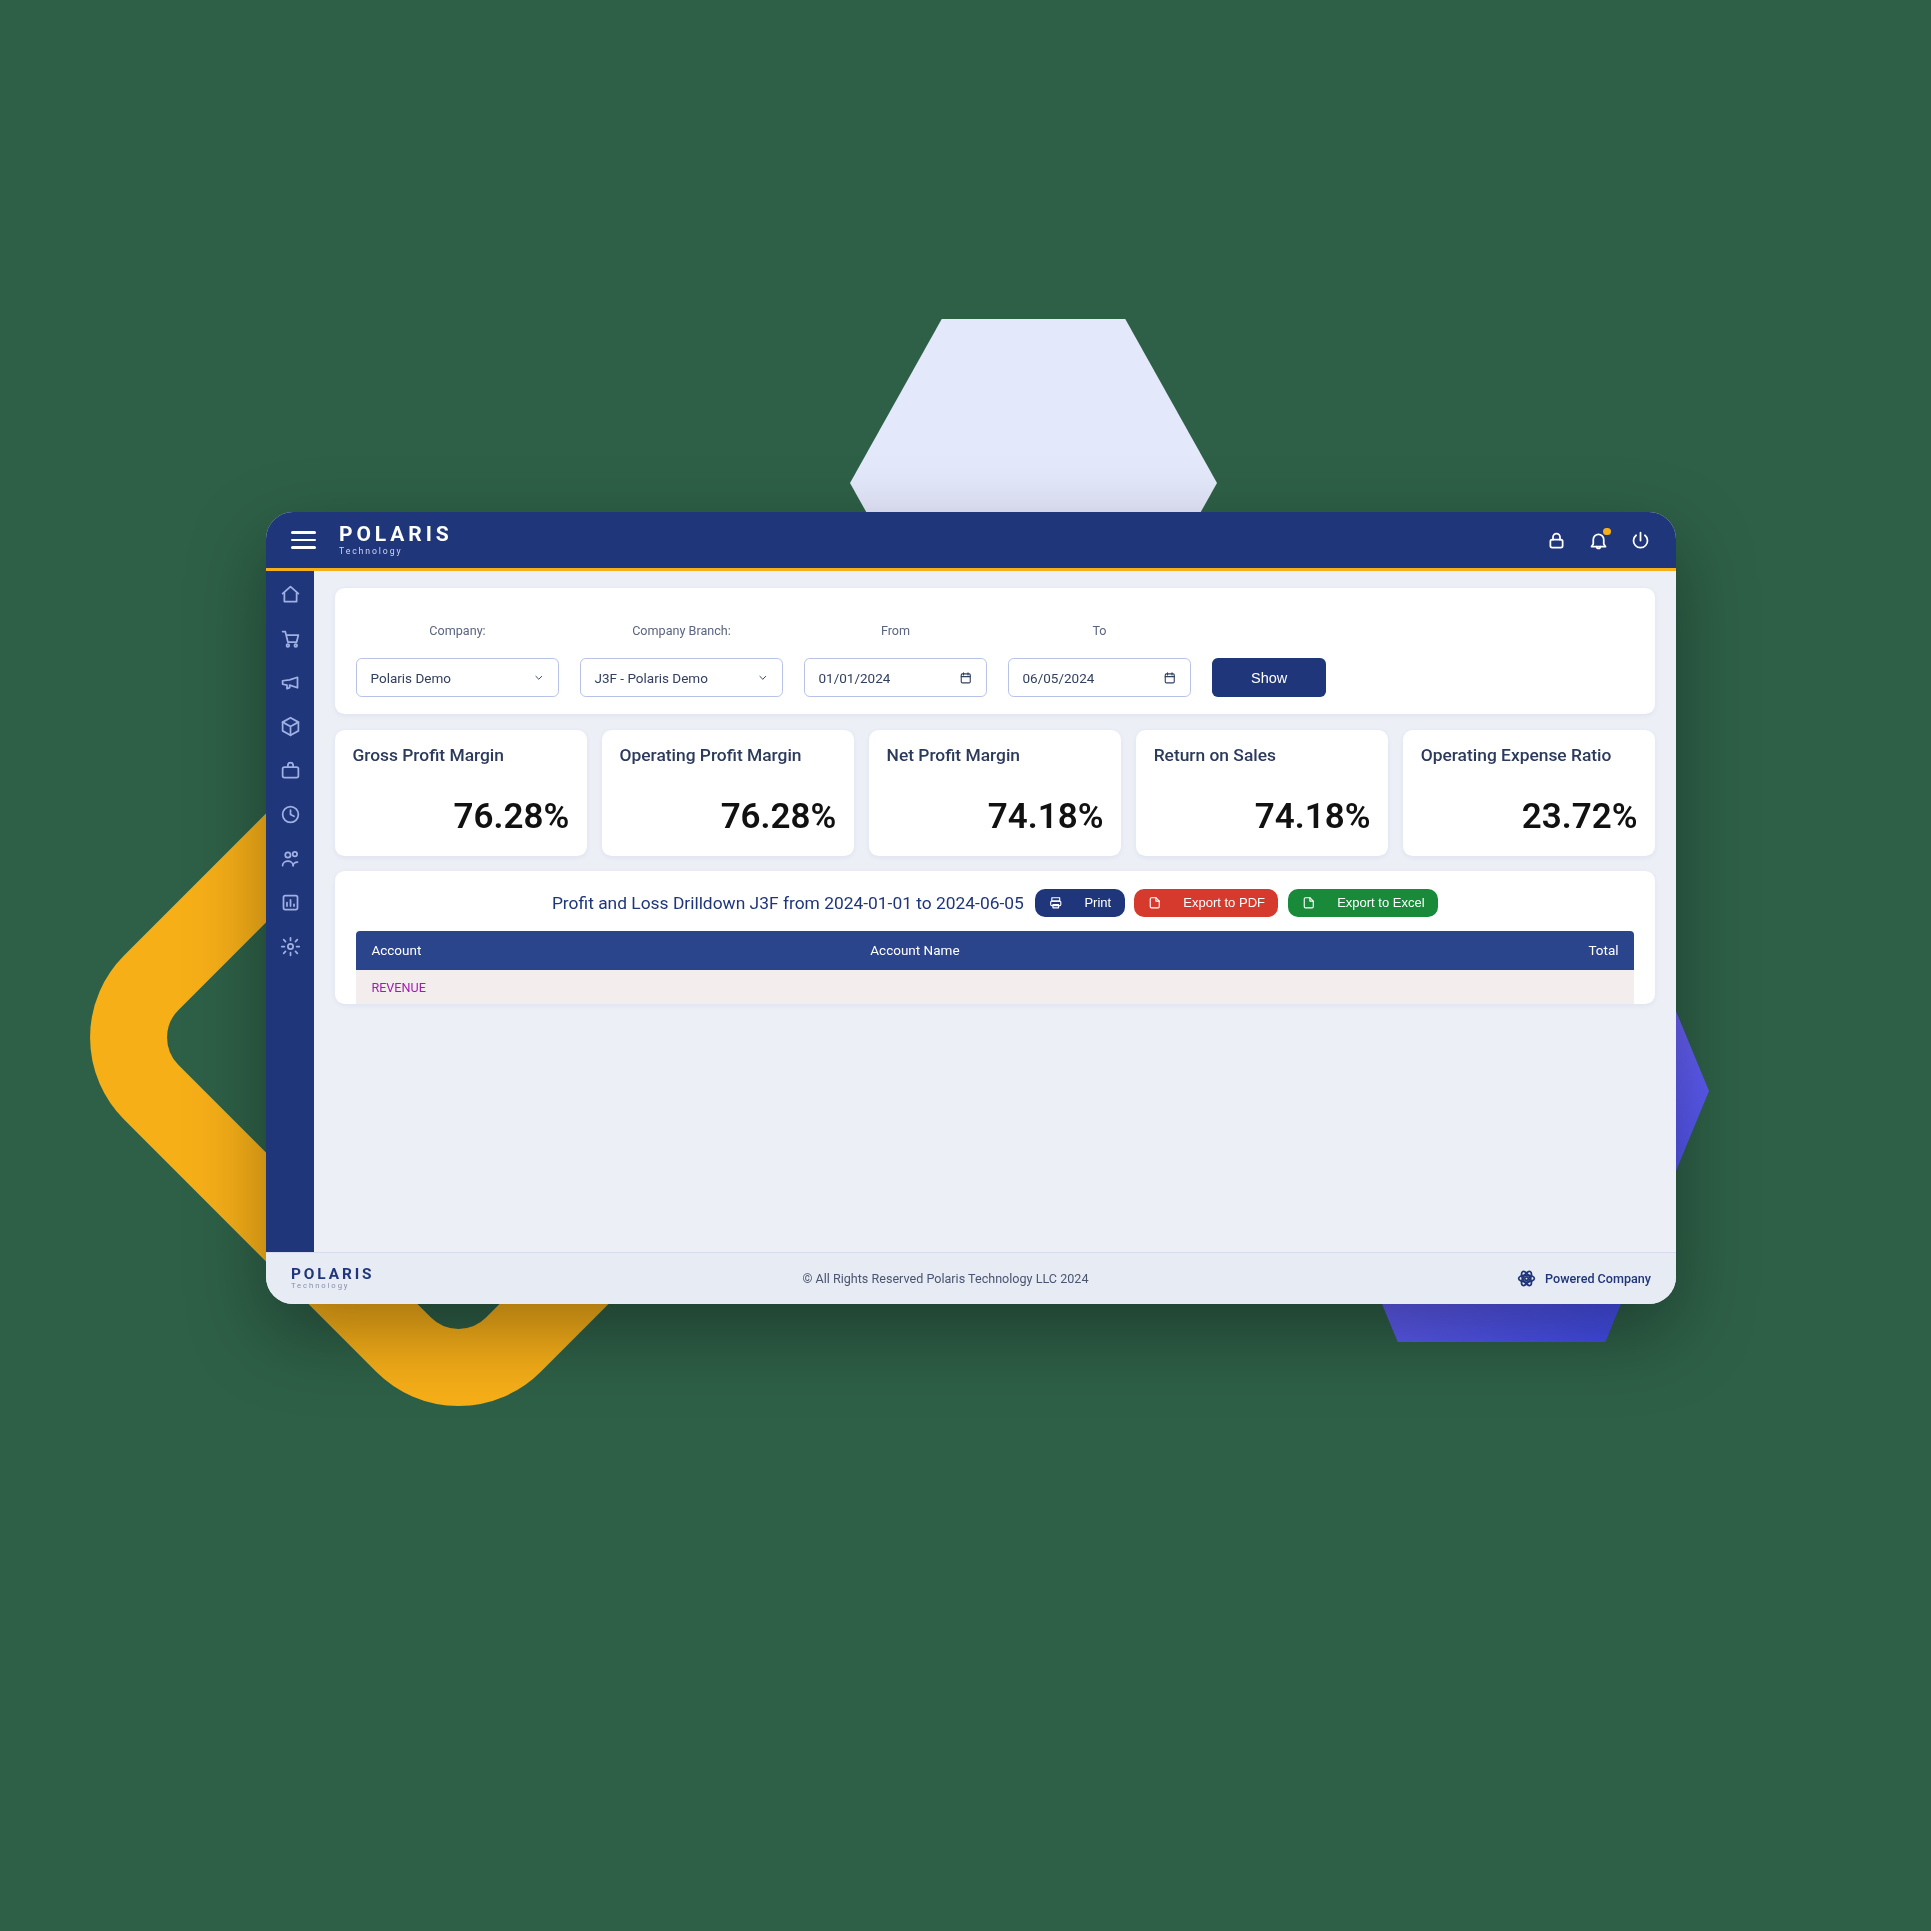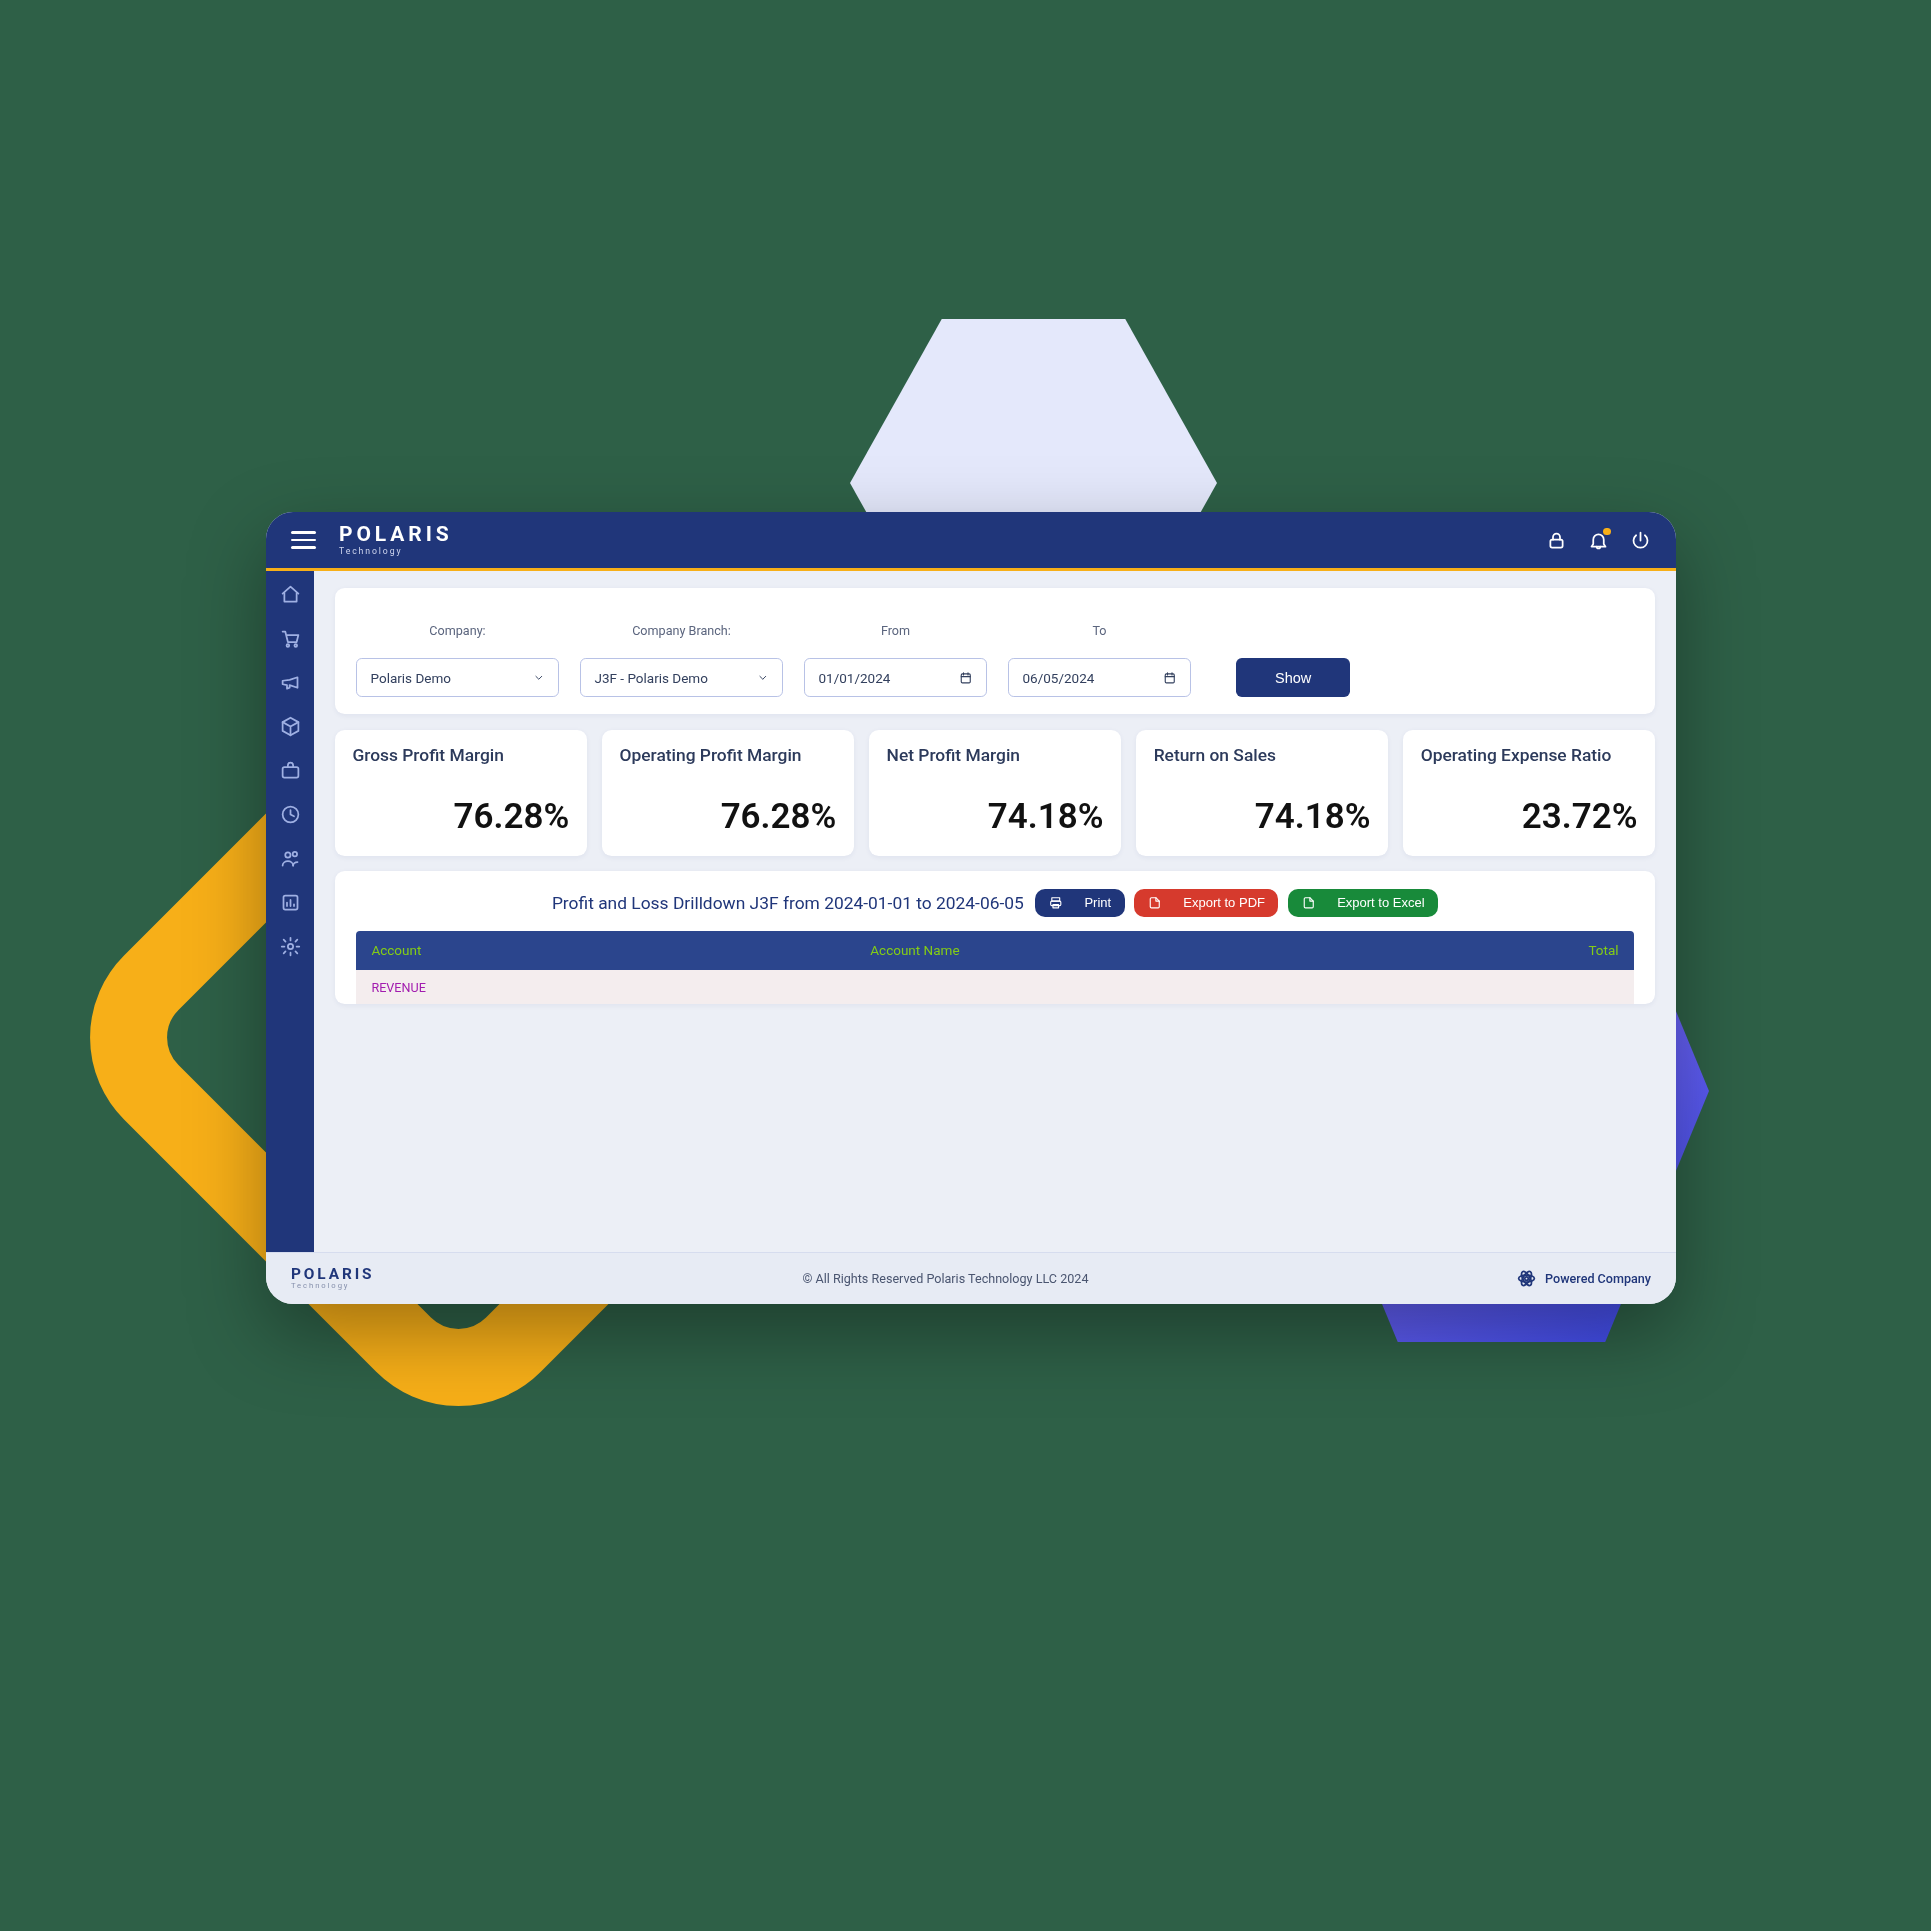--- a/index.html
+++ b/index.html
@@ -104,21 +104,21 @@
   .select, .dateinput{
     border:1px solid #b8c2e6; border-radius:5.8px;
     padding:9.7px 13.5px; font-size:13.5px; color:#33405e;
     display:flex; align-items:center; justify-content:space-between;
     background:#fff; gap:17.4px; cursor:pointer;
     min-width:203px; height:39px;
   }
   .dateinput{min-width:183px;}
   .show-btn{
     background:#20367a; color:#fff; border:none; border-radius:5.8px;
-    padding:0 39px; height:39px; font-size:14.5px; cursor:pointer;margin-left:24px;
+    padding:0 39px; height:39px; font-size:14.5px; cursor:pointer;
   }
 
   
   .kpis{display:flex; gap:15.4px;}
   .kpi{
     flex:1; background:#fff; border-radius:9.7px; padding:15.4px 17.4px 19.3px 17.4px;
     box-shadow:0 1.9px 5.8px rgba(32,54,122,.06);
     display:flex; flex-direction:column;
     min-height:126px;
   }
@@ -128,21 +128,21 @@
   
   .report-head{display:flex; align-items:center; justify-content:center; gap:11.6px;}
   .report-title{color:#20367a; font-size:17.4px;}
   .rbtns{display:flex; gap:9.7px;}
   .rbtn{display:flex; align-items:center; gap:22px; color:#fff; border:none; border-radius:10px; padding:6.8px 13.5px; font-size:13px; cursor:pointer;}
   .rbtn.print{background:#20367a;}
   .rbtn.pdf{background:#d63a2d;}
   .rbtn.xls{background:#188a3a;}
 
   .thead{
-    margin-top:13.5px; background:#2b458d; color:#84cc16;
+    margin-top:13.5px; background:#2b458d; color:#ffffff;
     display:flex; padding:11.6px 15.4px; border-radius:3.9px 3.9px 0 0; font-size:13.5px;
   }
   .thead .c1{flex:0 0 40%;}
   .thead .c2{flex:1;}
   .thead .c3{flex:0 0 77px; text-align:right;}
   .trow{
     background:#f4edee; padding:9.7px 15.4px; font-size:12.6px; color:#a21caf;
   }
 
   

